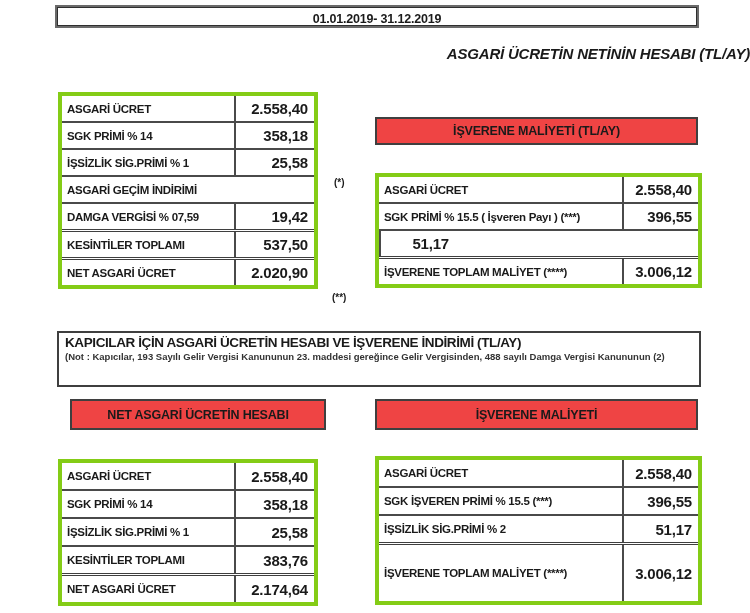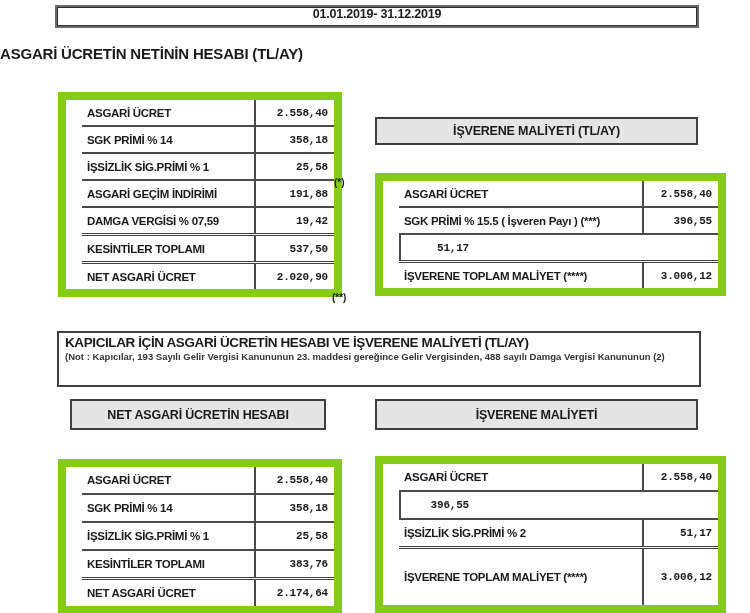--- a/index.html
+++ b/index.html
@@ -11,54 +11,53 @@
     color: #1a1a1a;
     -webkit-font-smoothing: antialiased;
   }
   .abs { position: absolute; }
 
   
   .date-box {
     left: 55px; top: 5px; width: 640px; height: 19px;
     border: 2px solid #6a6a6a;
     outline: 1px solid #2f2f2f; outline-offset: -3px;
-    display: flex; align-items: flex-start; justify-content: center;
+    display: flex; align-items: flex-end; justify-content: center;
     font-weight: bold; font-size: 12.5px; letter-spacing: -0.2px;
     background: #fff;
   }
 
   
   .main-title {
     left: 0; top: 45px; width: 750px;
-    text-align: left;
-    font-weight: bold; font-size: 15px; letter-spacing: -0.2px;
+    text-align: right;
+    font-weight: bold; font-size: 15px; letter-spacing: -0.2px; font-style: italic;
   }
 
   
   .tbl {
-    border: 8px solid #84cc16;
+    border: 4px solid #84cc16;
     background: #fff;
-    padding-left: 16px;
   }
   .tbl .row {
     display: flex;
     border-top: 2px solid #4a4a4a;
   }
   .tbl .row:first-child { border-top: none; }
   .tbl .row.sep { border-top: 3px double #3f3f3f; }
   .tbl .cell {
     display: flex; align-items: center;
     font-weight: bold; font-size: 11.5px; letter-spacing: -0.3px;
     height: 25px;
   }
   .tbl .label { padding-left: 5px; flex: 1 1 auto; }
   .tbl .value {
     justify-content: flex-end; padding-right: 6px;
     border-left: 2px solid #4a4a4a;
-    font-size: 11px; letter-spacing: -0.2px; font-family: Liberation Mono, monospace;
+    font-size: 15px; letter-spacing: -0.2px;
   }
   
   .t-ul { left: 58px; top: 92px; width: 252px; }
   .t-ul .value { width: 72px; }
   
   .t-ur { left: 375px; top: 173px; width: 319px; }
   .t-ur .value { width: 68px; }
   
   .t-ll { left: 58px; top: 459px; width: 252px; }
   .t-ll .cell { height: 26px; }
@@ -74,21 +73,21 @@
     font-weight: bold; font-size: 10px; letter-spacing: 0;
   }
   .fn-1 { left: 334px; top: 177px; }
   .fn-2 { left: 332px; top: 292px; }
 
   
   .hdr-box {
     border: 2px solid #3f3f3f;
     display: flex; align-items: center; justify-content: center;
     font-weight: bold; font-size: 12.5px; letter-spacing: -0.2px;
-    background: #e5e5e5;
+    background: #ef4444;
   }
   .h-ur { left: 375px; top: 117px; width: 319px; height: 24px; }
   .h-ll { left: 70px;  top: 399px; width: 252px; height: 27px; }
   .h-lr { left: 375px; top: 399px; width: 319px; height: 27px; }
 
   
   .note-box {
     left: 57px; top: 331px; width: 629px; height: 48px;
     border: 2px solid #3f3f3f;
     padding: 2px 5px 2px 6px;
@@ -121,21 +120,20 @@
   <div class="row">
     <div class="cell label">SGK PRİMİ % 14</div>
     <div class="cell value">358,18</div>
   </div>
   <div class="row">
     <div class="cell label">İŞSİZLİK SİG.PRİMİ  % 1</div>
     <div class="cell value">25,58</div>
   </div>
   <div class="row">
     <div class="cell label">ASGARİ GEÇİM İNDİRİMİ</div>
-    <div class="cell value">191,88</div>
   </div>
   <div class="row">
     <div class="cell label">DAMGA VERGİSİ  % 07,59</div>
     <div class="cell value">19,42</div>
   </div>
   <div class="row sep">
     <div class="cell label">KESİNTİLER TOPLAMI</div>
     <div class="cell value">537,50</div>
   </div>
   <div class="row sep">
@@ -164,21 +162,21 @@
     <div class="cell value">51,17</div>
   </div>
   <div class="row sep">
     <div class="cell label">İŞVERENE TOPLAM  MALİYET (****)</div>
     <div class="cell value">3.006,12</div>
   </div>
 </div>
 
 <div class="abs note-box">
   <div class="note-title">
-    <span>KAPICILAR İÇİN ASGARİ ÜCRETİN HESABI VE İŞVERENE MALİYETİ</span><span class="suffix"> (TL/AY)</span>
+    <span>KAPICILAR İÇİN ASGARİ ÜCRETİN HESABI VE İŞVERENE İNDİRİMİ</span><span class="suffix"> (TL/AY)</span>
   </div>
   <div class="note-line">(Not : Kapıcılar, 193 Sayılı Gelir Vergisi Kanununun 23. maddesi gereğince  Gelir Vergisinden, 488 sayılı Damga Vergisi Kanununun (2)</div>
 </div>
 
 <div class="abs hdr-box h-ll">
   <span>NET ASGARİ ÜCRETİN HESABI</span>
 </div>
 
 <div class="abs hdr-box h-lr">
   <span>İŞVERENE MALİYETİ</span>
@@ -206,20 +204,21 @@
     <div class="cell value">2.174,64</div>
   </div>
 </div>
 
 <div class="abs tbl t-lr">
   <div class="row">
     <div class="cell label">ASGARİ ÜCRET</div>
     <div class="cell value">2.558,40</div>
   </div>
   <div class="row">
+    <div class="cell label">SGK İŞVEREN PRİMİ % 15.5 (***)</div>
     <div class="cell value">396,55</div>
   </div>
   <div class="row">
     <div class="cell label">İŞSİZLİK  SİG.PRİMİ % 2</div>
     <div class="cell value">51,17</div>
   </div>
   <div class="row sep tall">
     <div class="cell label">İŞVERENE TOPLAM  MALİYET (****)</div>
     <div class="cell value">3.006,12</div>
   </div>

